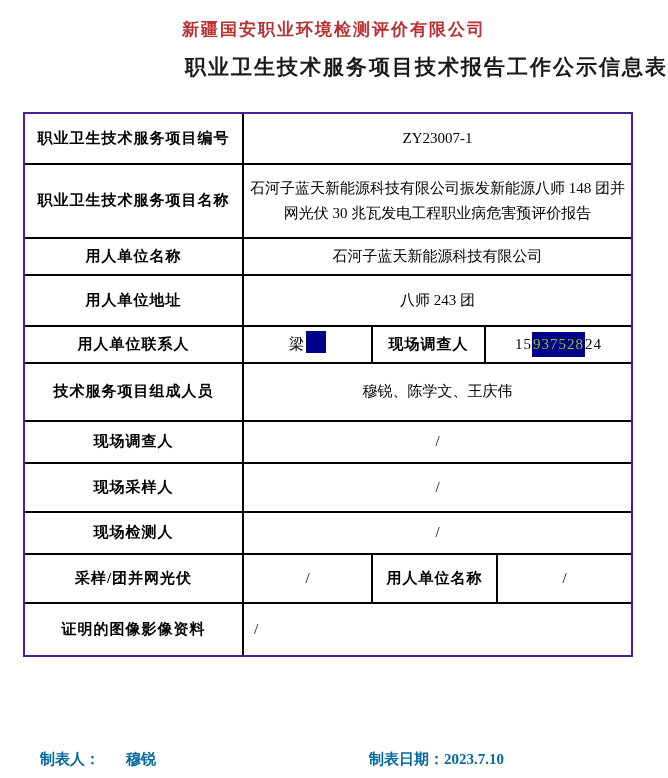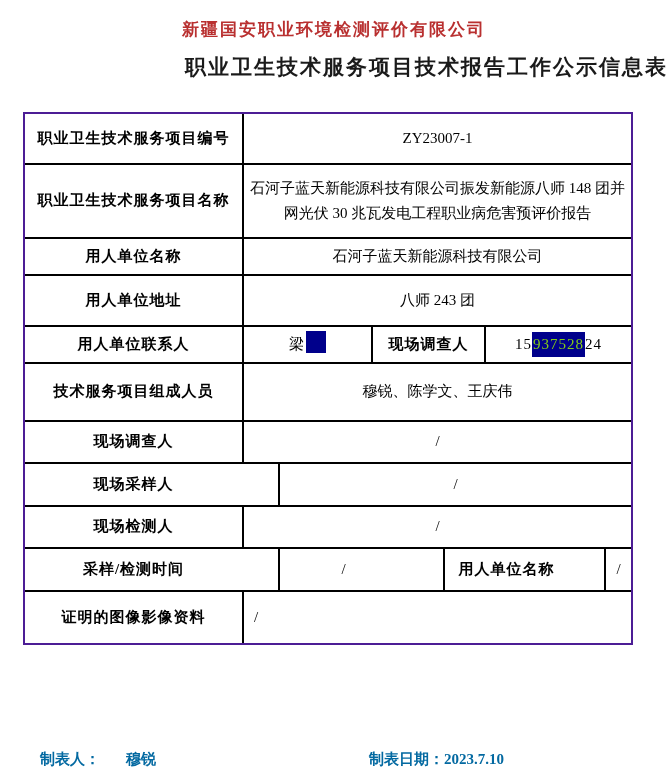--- a/index.html
+++ b/index.html
@@ -68,21 +68,21 @@
   .label-cell{
     width:217px;
     flex:0 0 217px;
     font-weight:bold;
     letter-spacing:1px;
   }
   .value-cell{flex:1;}
   .value-left{justify-content:flex-start;text-align:left;padding-left:10px;}
 
   .h53{height:51px;} .h67{height:74px;} .h55{height:37px;}
-  .h60{height:58px;} .h58{height:42px;} .h57{height:43px;gap:36px;}
+  .h60{height:58px;} .h58{height:42px;} .h57{height:49px;}
 
   .sub-label{font-weight:bold;letter-spacing:1px;}
 
   .redact-block{
     display:inline-block;
     width:20px;height:22px;
     background:#00008b;
     vertical-align:-4px;
     margin-left:2px;
   }
@@ -166,21 +166,21 @@
       <div class="cell label-cell">现场采样人</div>
       <div class="cell value-cell">/</div>
     </div>
 
     <div class="trow h58">
       <div class="cell label-cell">现场检测人</div>
       <div class="cell value-cell">/</div>
     </div>
 
     <div class="trow h57">
-      <div class="cell label-cell">采样/检测时间</div>
+      <div class="cell label-cell">采样/团并网光伏</div>
       <div class="cell value-cell" style="flex:0 0 129px;">/</div>
       <div class="cell sub-label" style="flex:0 0 125px;padding:2px 2px;">用人单位名称</div>
       <div class="cell value-cell">/</div>
     </div>
 
     <div class="trow h53">
       <div class="cell label-cell">证明的图像影像资料</div>
       <div class="cell value-cell value-left">/</div>
     </div>
 

